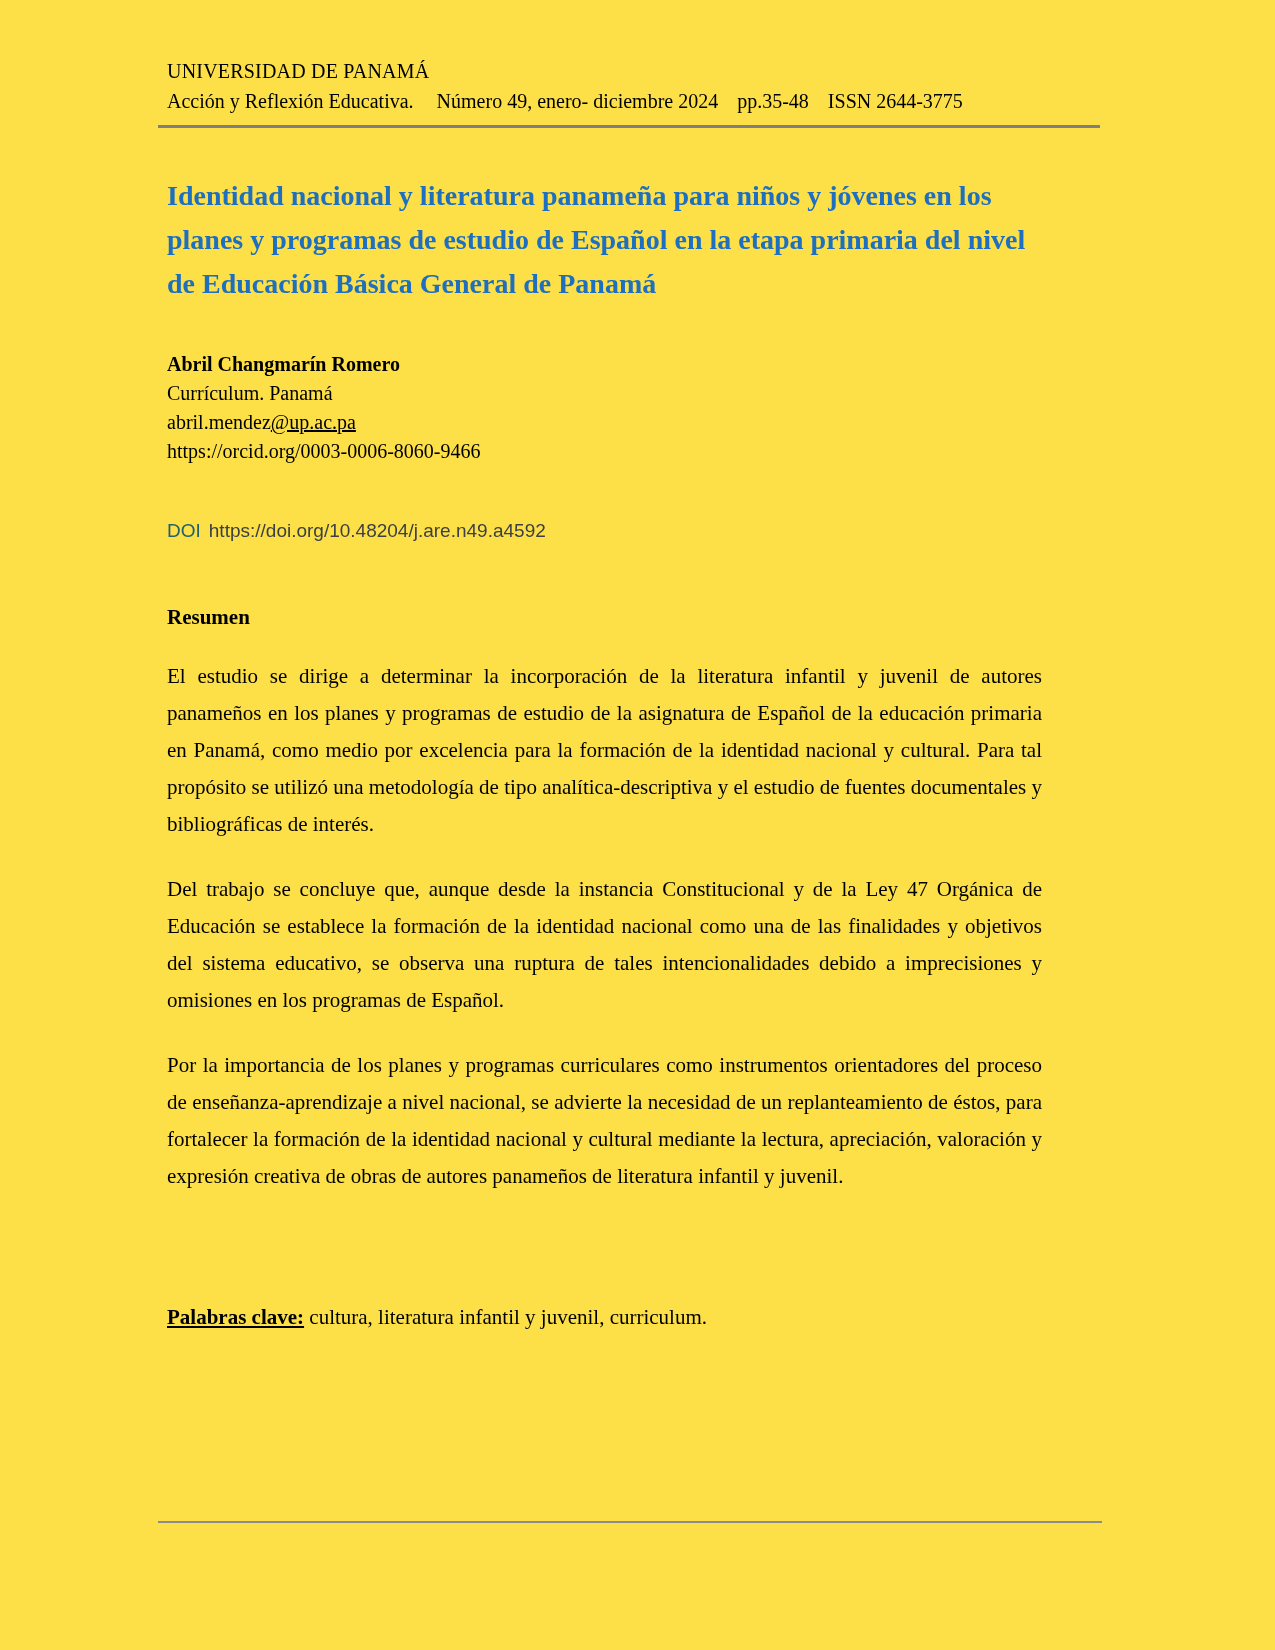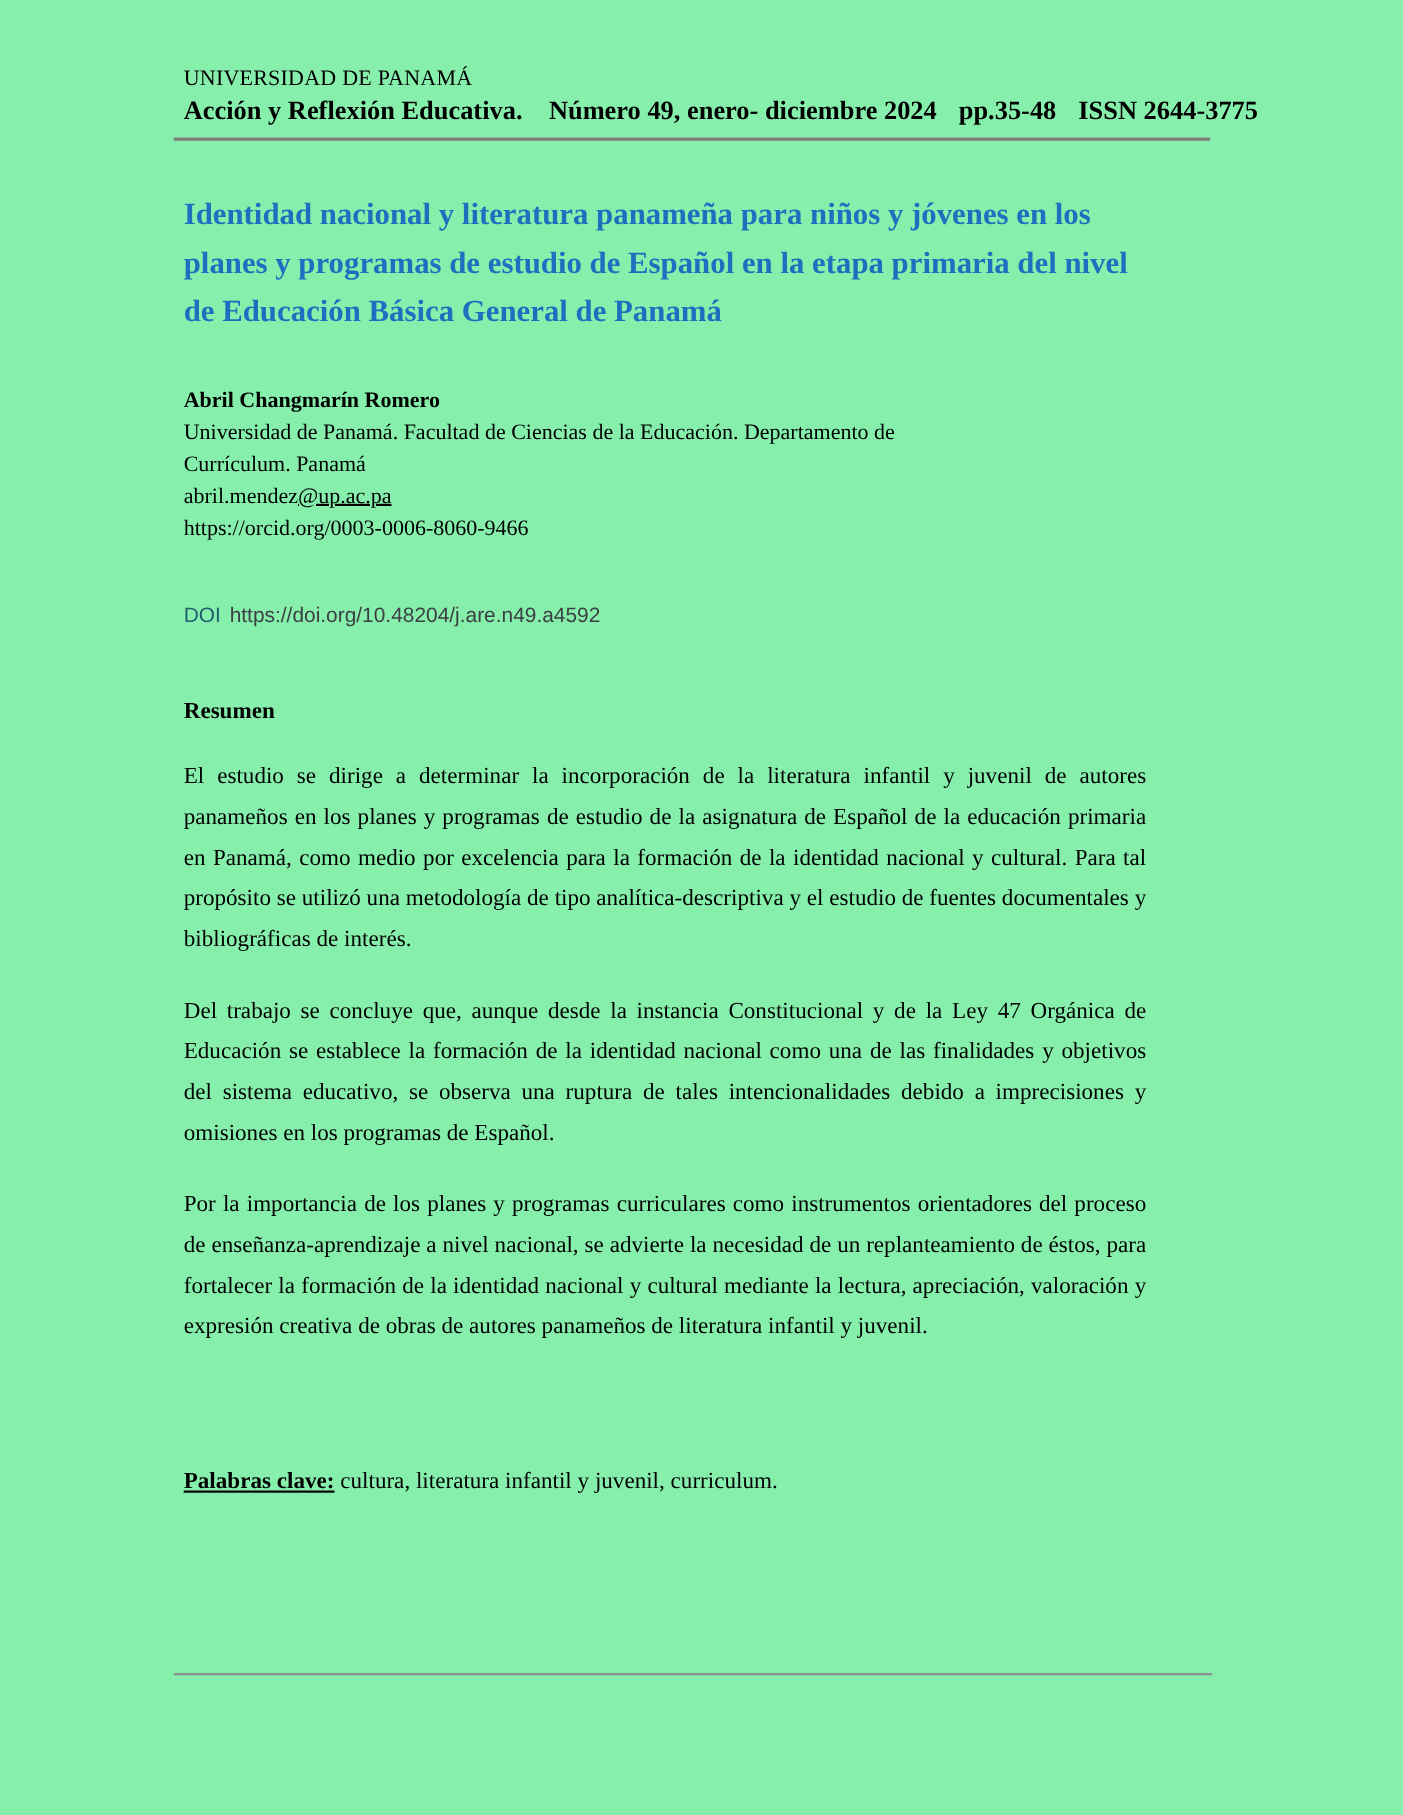--- a/index.html
+++ b/index.html
@@ -1,40 +1,39 @@
 <!DOCTYPE html>
 <html><head>
 <meta charset="utf-8">
 <style>
   * { margin: 0; padding: 0; box-sizing: border-box; }
   html, body { background: #ffffff; }
   .page {
     position: relative;
     width: 1275px;
     height: 1650px;
-    background: #86efac;
+    background: #fde047;
     font-family: "Liberation Serif", serif;
     color: #000000;
     overflow: hidden;
   }
   .content {
     padding: 56px 233px 0 167px; 
   }
 
   
   .header-line1 {
     font-size: 20px;
     line-height: 30px;
     letter-spacing: 0.2px;
   }
   .header-line2 {
-    font-size: 24px;
+    font-size: 20px;
     line-height: 30px;
     white-space: nowrap;
-    font-weight: bold;
   }
   .header-line2 .seg { display: inline-block; }
   .header-line2 .seg + .seg { margin-left: 14px; }
   .header-line2 .seg.issue { margin-left: 18px; }
   .header-rule {
     height: 3px;
     background: #7f7f7f;
     width: 942px;
     margin-left: -9px;
     margin-top: 9px;
@@ -127,21 +126,20 @@
       <span class="seg issue">Número 49, enero- diciembre 2024</span>
       <span class="seg">pp.35-48</span>
       <span class="seg">ISSN 2644-3775</span>
     </div>
     <div class="header-rule"></div>
 
     <h1 class="article-title" id="article-title" style="color: rgb(30, 111, 191);">Identidad nacional y literatura panameña para niños y jóvenes en los planes y programas de estudio de Español en la etapa primaria del nivel de Educación Básica General de Panamá</h1>
 
     <div class="author-block">
       <div class="author-name">Abril Changmarín Romero</div>
-      <div>Universidad de Panamá. Facultad de Ciencias de la Educación. Departamento de</div>
       <div>Currículum. Panamá</div>
       <div>
         <span>abril.mendez</span><a class="email-link">@up.ac.pa</a>
       </div>
       <div>
         <a class="plain-link">https://orcid.org/0003-0006-8060-9466</a>
       </div>
     </div>
 
 

